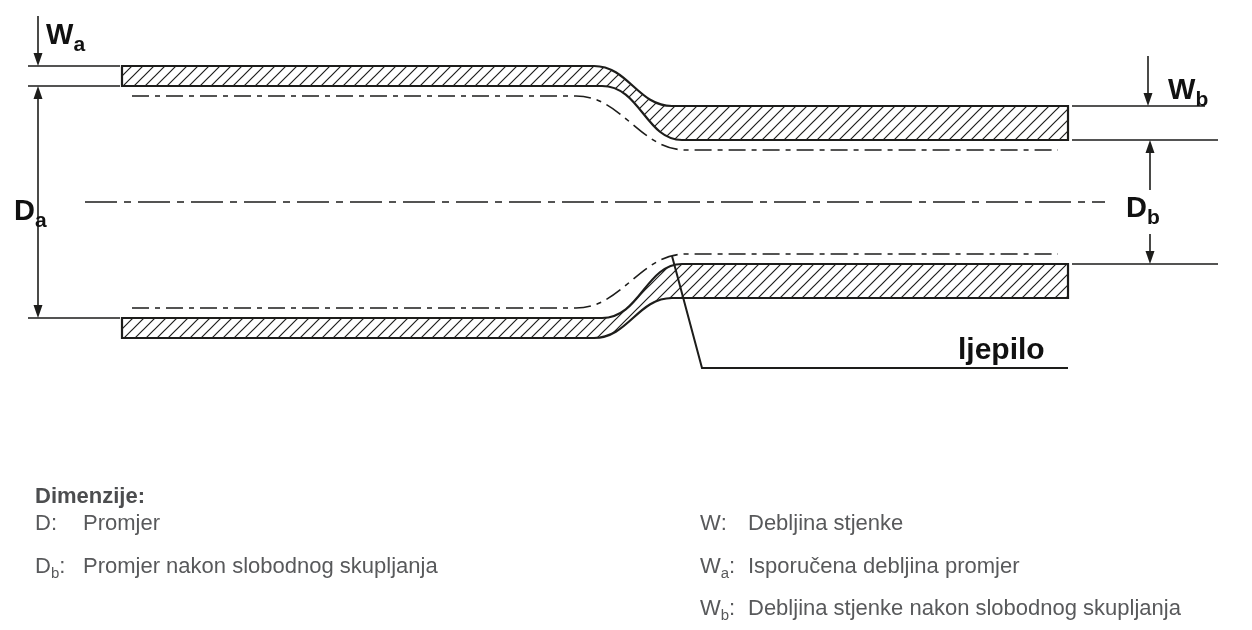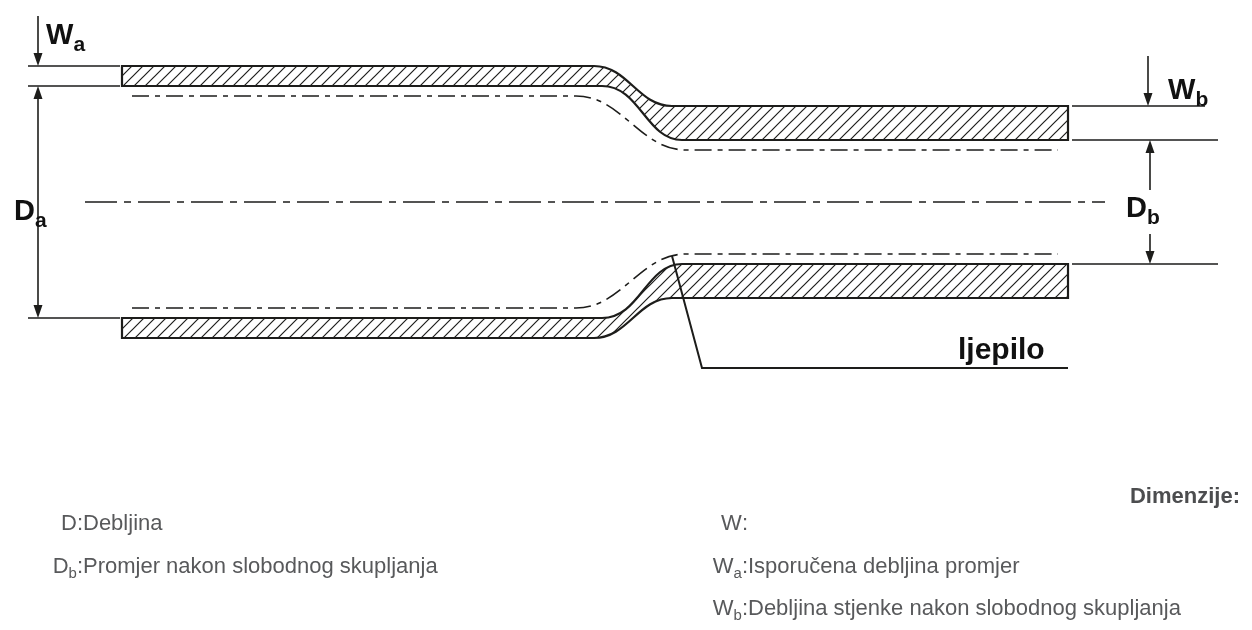--- a/index.html
+++ b/index.html
@@ -4,21 +4,20 @@
 <style>
   * { box-sizing: border-box; }
   html, body { margin: 0; padding: 0; background: #ffffff; }
   .canvas {
     position: relative;
     width: 1252px;
     height: 630px;
     background: #ffffff;
     font-family: "Liberation Sans", sans-serif;
     overflow: hidden;
-    text-align: right;
   }
   .diagram-svg { position: absolute; top: 0; left: 0; }
   .dim-label {
     font-family: "Liberation Sans", sans-serif;
     font-weight: bold;
     fill: #111111;
   }
   .legend {
     position: absolute;
     left: 35px;
@@ -94,31 +93,32 @@
     <text class="dim-label" x="958" y="359" font-size="30">ljepilo</text>
   </svg>
 
   <div class="legend">
     <div class="legend-title">Dimenzije:</div>
     <div class="legend-columns">
 
       <div class="legend-col col-left">
         <div class="legend-row">
           <span class="legend-term"><span>D</span><sub></sub><span>:</span></span>
-          <span class="legend-def">Debljina</span>
+          <span class="legend-def">Promjer</span>
         </div>
         <div class="legend-row">
           <span class="legend-term"><span>D</span><sub>b</sub><span>:</span></span>
           <span class="legend-def">Promjer nakon slobodnog skupljanja</span>
         </div>
       </div>
 
       <div class="legend-col">
         <div class="legend-row">
           <span class="legend-term"><span>W</span><sub></sub><span>:</span></span>
+          <span class="legend-def">Debljina stjenke</span>
         </div>
         <div class="legend-row">
           <span class="legend-term"><span>W</span><sub>a</sub><span>:</span></span>
           <span class="legend-def">Isporučena debljina promjer</span>
         </div>
         <div class="legend-row">
           <span class="legend-term"><span>W</span><sub>b</sub><span>:</span></span>
           <span class="legend-def">Debljina stjenke nakon slobodnog skupljanja</span>
         </div>
       </div>

